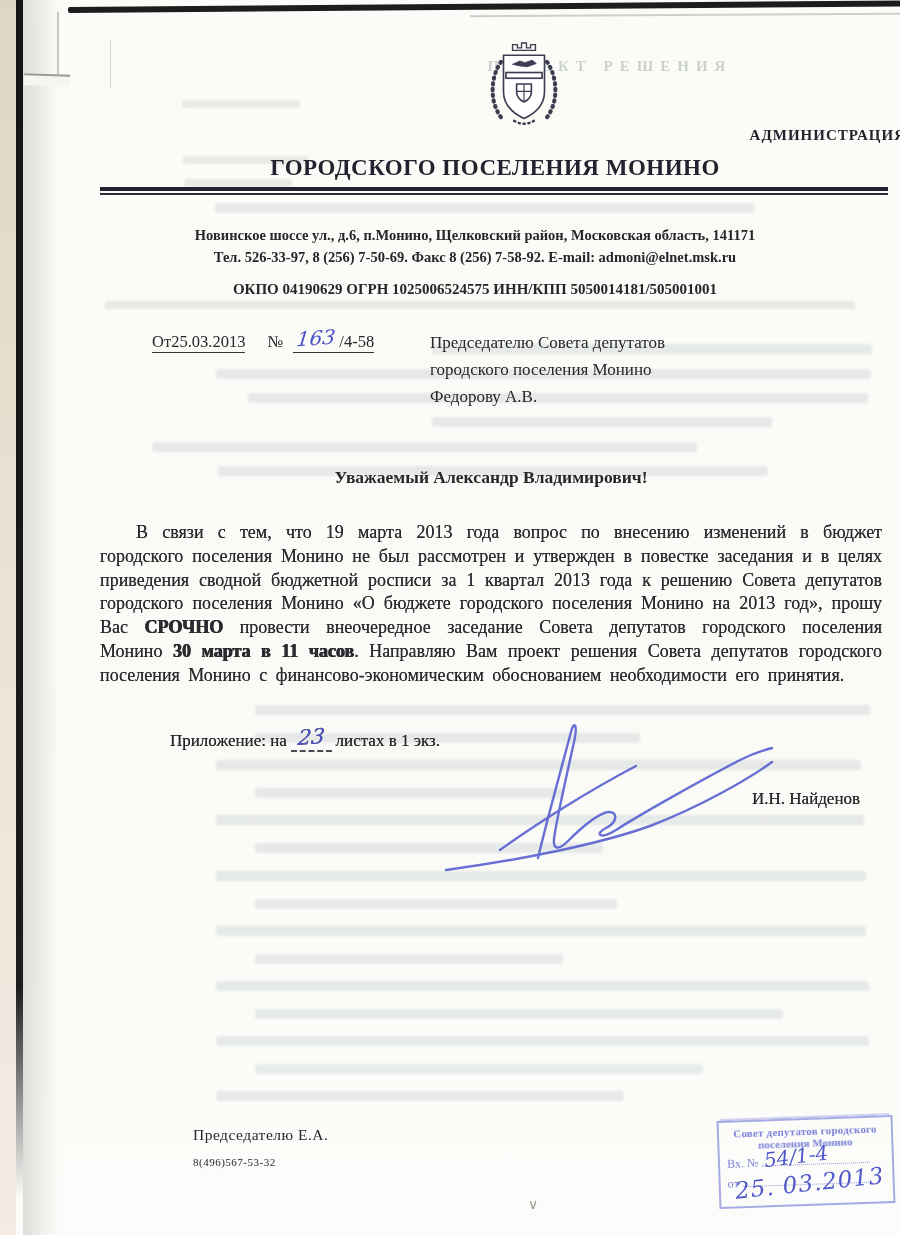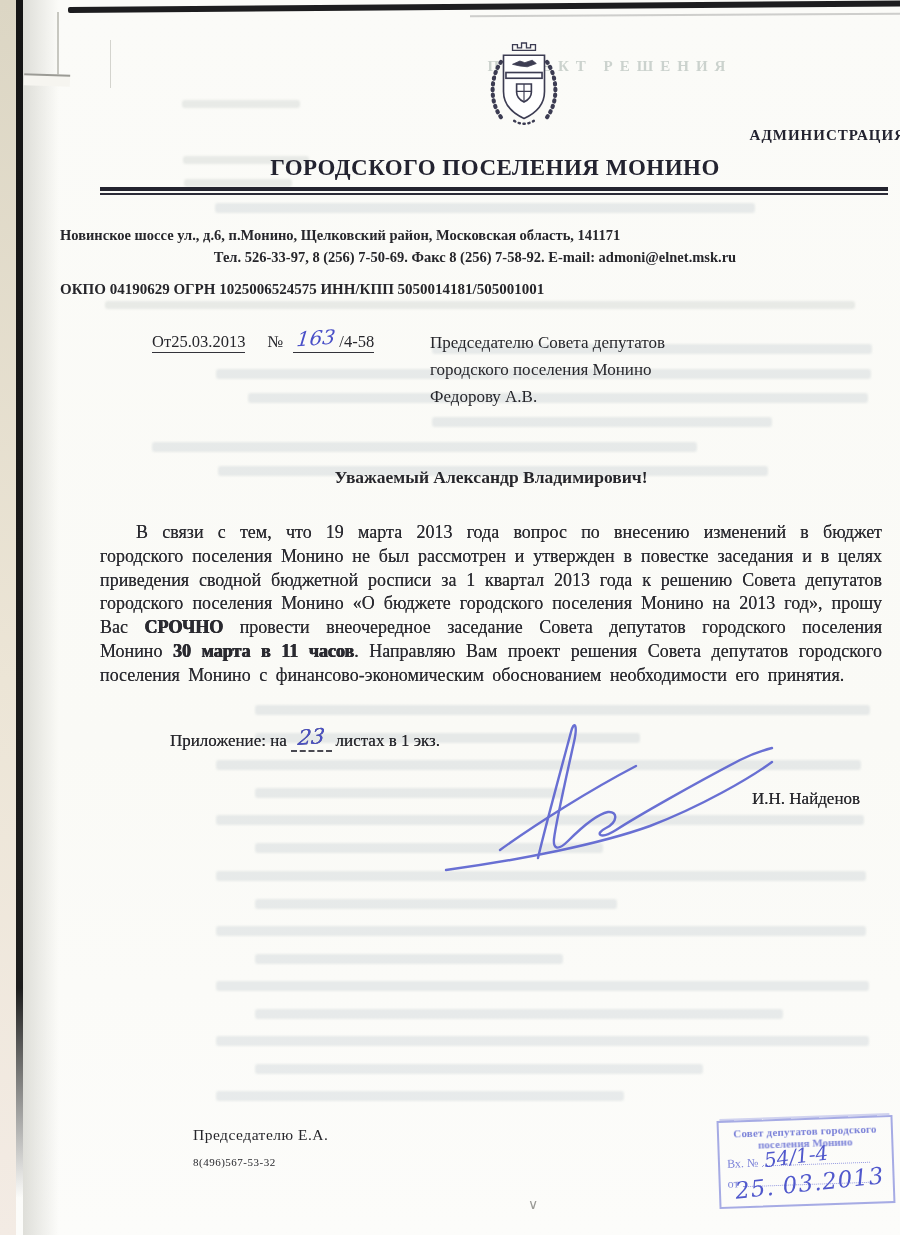--- a/index.html
+++ b/index.html
@@ -30,25 +30,25 @@
         font-weight:bold;font-size:15px;letter-spacing:7px;color:rgba(125,145,138,.38);
         filter:blur(.6px);}
   
   .arms{position:absolute;left:483px;top:38px;}
   .t1{position:absolute;left:116px;top:127px;width:790px;text-align:right;
         font-size:15px;font-weight:bold;letter-spacing:1px;color:#232330;}
   .t2{position:absolute;left:100px;top:155px;width:790px;text-align:center;
         font-size:23px;font-weight:bold;letter-spacing:.5px;color:#232330;}
   .rule{position:absolute;left:100px;top:187px;width:788px;height:2px;
         border-top:4px solid #23232e;border-bottom:2px solid #2c2c38;}
-  .addr1{position:absolute;left:60px;top:227px;width:830px;text-align:left;
+  .addr1{position:absolute;left:60px;top:227px;width:830px;text-align:center;
         font-size:14.5px;font-weight:bold;}
   .addr2{position:absolute;left:60px;top:249px;width:830px;text-align:center;
         font-size:14.5px;font-weight:bold;}
-  .codes{position:absolute;left:60px;top:281px;width:830px;
+  .codes{position:absolute;left:60px;top:281px;width:830px;text-align:center;
         font-size:15px;font-weight:bold;}
   
   .ref1{position:absolute;left:152px;top:328px;font-size:16.5px;}
   .ref2{position:absolute;left:152px;top:370px;font-size:16.5px;}
   .u{border-bottom:1.5px solid #33333a;padding-bottom:1px;}
   .no-label{margin:0 10px 0 22px;}
   .blank{display:inline-block;border-bottom:1.5px solid #33333a;height:14px;
         vertical-align:baseline;margin:0 8px;}
   .hand{font-family:"DejaVu Serif",serif;font-style:italic;color:#4a50c8;
         display:inline-block;transform:skewX(-10deg) rotate(-4deg);}

